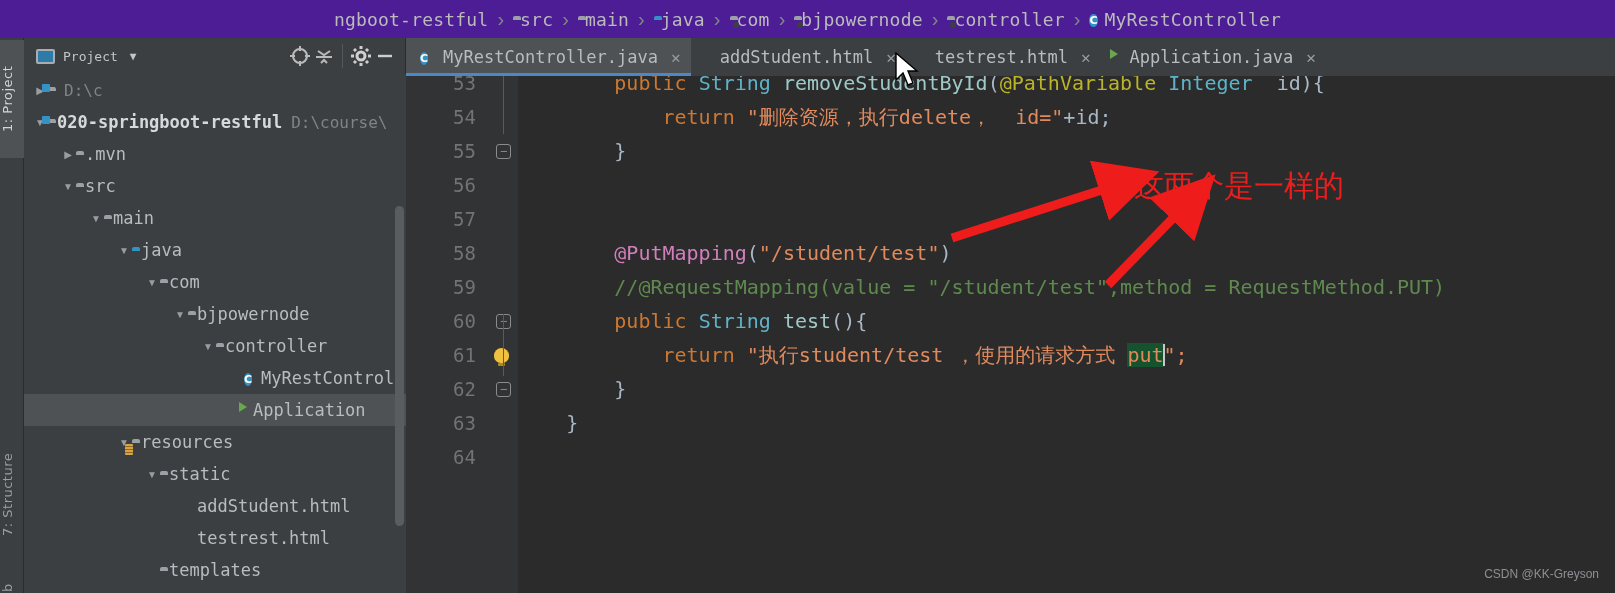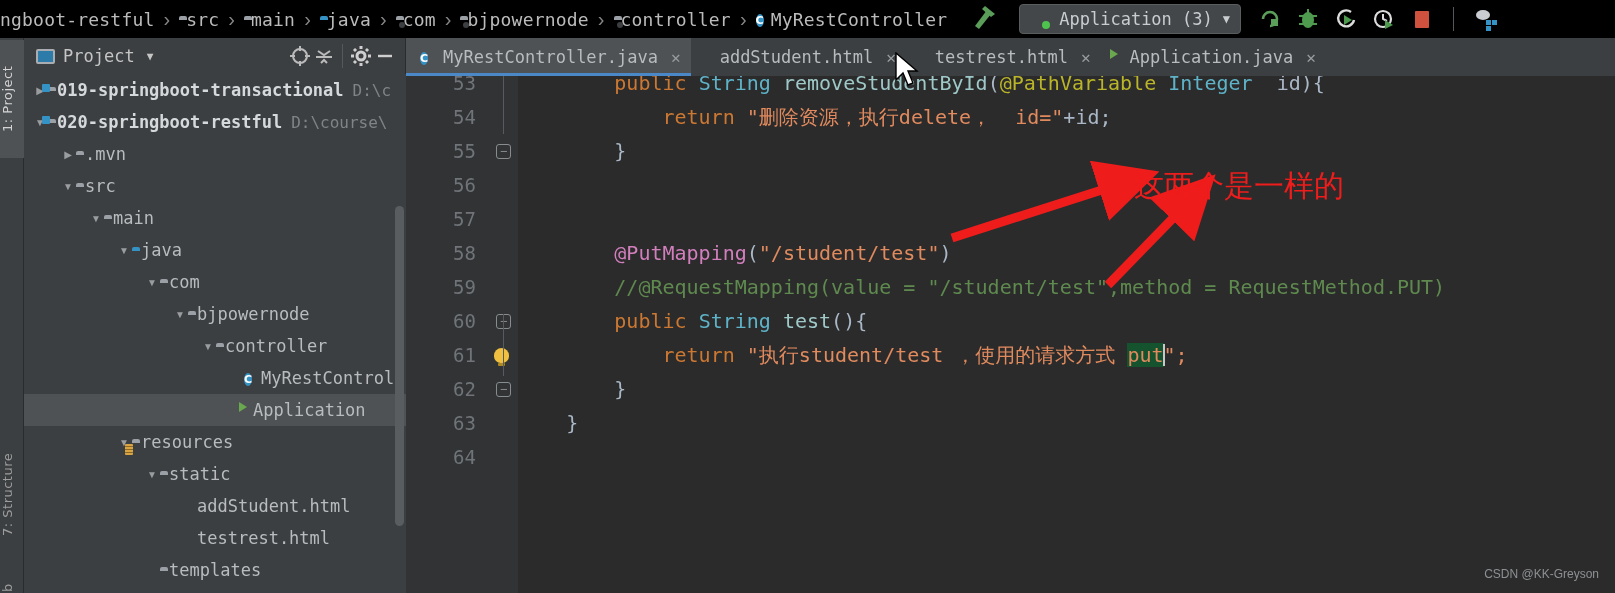--- a/index.html
+++ b/index.html
@@ -7,21 +7,21 @@
     width: 1615px; height: 593px;
     background: #3c3f41;
     font-family: "DejaVu Sans Mono", monospace;
     overflow: hidden;
   }
   #app { position: relative; width: 1615px; height: 593px; background: #3c3f41; }
 
   
   .topbar {
     position: absolute; top: 0; left: 0; width: 1615px; height: 38px;
-    background: #000000; display: flex; align-items: center;
+    background: #4c1d95; display: flex; align-items: center; flex-direction: column;
   }
   .crumbs { display: flex; align-items: center; height: 38px; padding-left: 0px; }
   .crumb { display: flex; align-items: center; height: 38px; }
   .crumb-label {
     color: #bbbbbb; font-size: 18px; letter-spacing: .2px;
     font-family: "DejaVu Sans Mono", monospace; white-space: nowrap;
   }
   .crumb-sep {
     color: #878787; font-size: 20px; margin: 0 9px; font-weight: 300;
     font-family: "Liberation Sans", sans-serif;
@@ -113,21 +113,21 @@
 
   
   .projpanel {
     position:absolute; left:24px; top:38px; width:382px; height:555px;
     background:#3c3f41; border-right:1px solid #2b2b2b;
   }
   .proj-header {
     height:36px; display:flex; align-items:center; padding:0 8px 0 12px;
     background:#3c3f41;
   }
-  .proj-title { color:#c5c5c5; font-size:17px; margin-left:8px; }
+  .proj-title { color:#c5c5c5; font-size:13px; margin-left:8px; }
   .proj-screen {
     width:19px;height:15px;border:2px solid #a9adb1;border-radius:2px; background:#2c7ba8;
   }
   .proj-caret { color:#c5c5c5; font-size:11px; margin-left:12px; }
   .proj-spacer { flex:1; }
   .hicon { width:24px;height:24px; display:flex;align-items:center;justify-content:center; }
 
   .tree {
     position:absolute; left:0; top:36px; width:382px; height:519px;
     overflow:hidden; background:#3c3f41;
@@ -377,21 +377,20 @@
       <span class="hicon">
         <svg width="24" height="24" viewBox="0 0 24 24">
             <path d="M5 12 h14" stroke="#cfcfcf" stroke-width="2.4"></path>
           </svg>
       </span>
     </div>
     <div class="tree" id="tree">
         <div class="tnode" style="padding-left: 8px;">
           <span class="tarrow">▶</span>
           <span class="ic"><span class="ic-module"></span></span>
-          <span class="tlabel bold">019-springboot-transactional</span>
           <span class="tpath">D:\c</span>
         </div>
         <div class="tnode" style="padding-left: 8px;">
           <span class="tarrow">▼</span>
           <span class="ic"><span class="ic-module"></span></span>
           <span class="tlabel bold">020-springboot-restful</span>
           <span class="tpath">D:\course\</span>
         </div>
         <div class="tnode" style="padding-left: 36px;">
           <span class="tarrow">▶</span>

